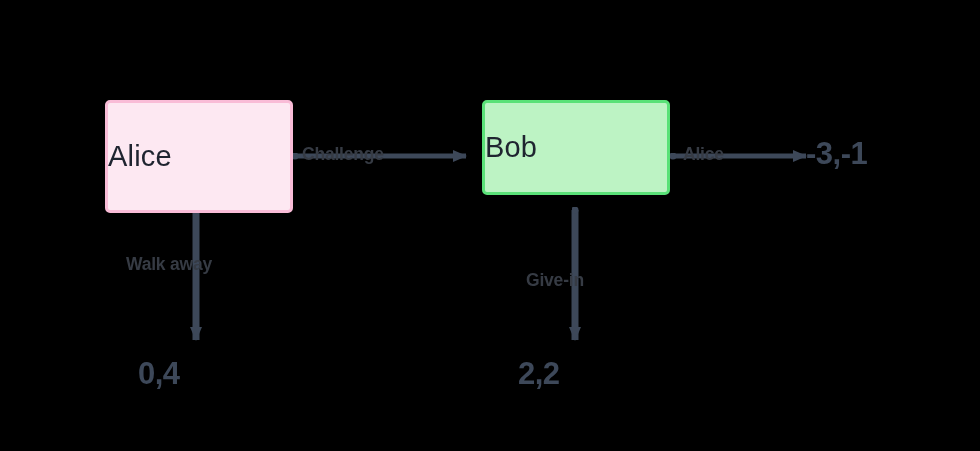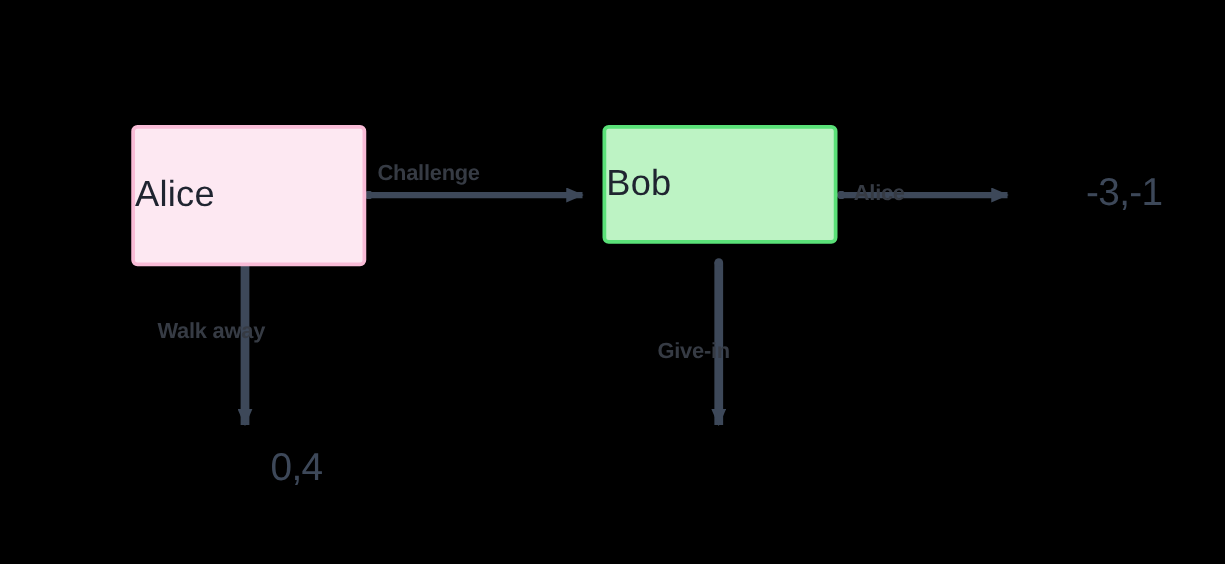--- a/index.html
+++ b/index.html
@@ -52,35 +52,35 @@
   
   .edge-label {
     position: absolute;
     color: #363b44;
     font-size: 17.5px;
     font-weight: 700;
     letter-spacing: -0.2px;
     white-space: nowrap;
     line-height: 1;
   }
-  .label-challenge { left: 302px; top: 130px; }
+  .label-challenge { left: 302px; top: 146px; }
   .label-fight     { left: 683px; top: 146px; }
   .label-walkaway  { left: 126px; top: 256px; }
   .label-givein    { left: 526px; top: 272px; }
 
   
   .payoff {
     position: absolute;
     color: #3d4859;
     font-size: 31px;
-    font-weight: 400;
+    font-weight: 700;
     letter-spacing: -0.5px;
     white-space: nowrap;
     line-height: 1;
-    text-align: right;
+    text-align: left;
   }
   .payoff-fight   { left: 806px; top: 138px; width: 124px; }
   .payoff-walk    { left: 138px; top: 358px; width: 120px; }
   .payoff-givein  { left: 518px; top: 358px; width: 120px; }
 
   
   #arrows {
     position: absolute;
     left: 0;
     top: 0;
@@ -129,14 +129,15 @@
     <span>Bob</span>
   </div>
 
   <div class="edge-label label-challenge">Challenge</div>
   <div class="edge-label label-fight">Alice</div>
   <div class="edge-label label-walkaway">Walk away</div>
   <div class="edge-label label-givein">Give-in</div>
 
   <div class="payoff payoff-fight">-3,-1</div>
   <div class="payoff payoff-walk">0,4</div>
+  <div class="payoff payoff-givein">2,2</div>
 
 </div>
 
 </body></html>

